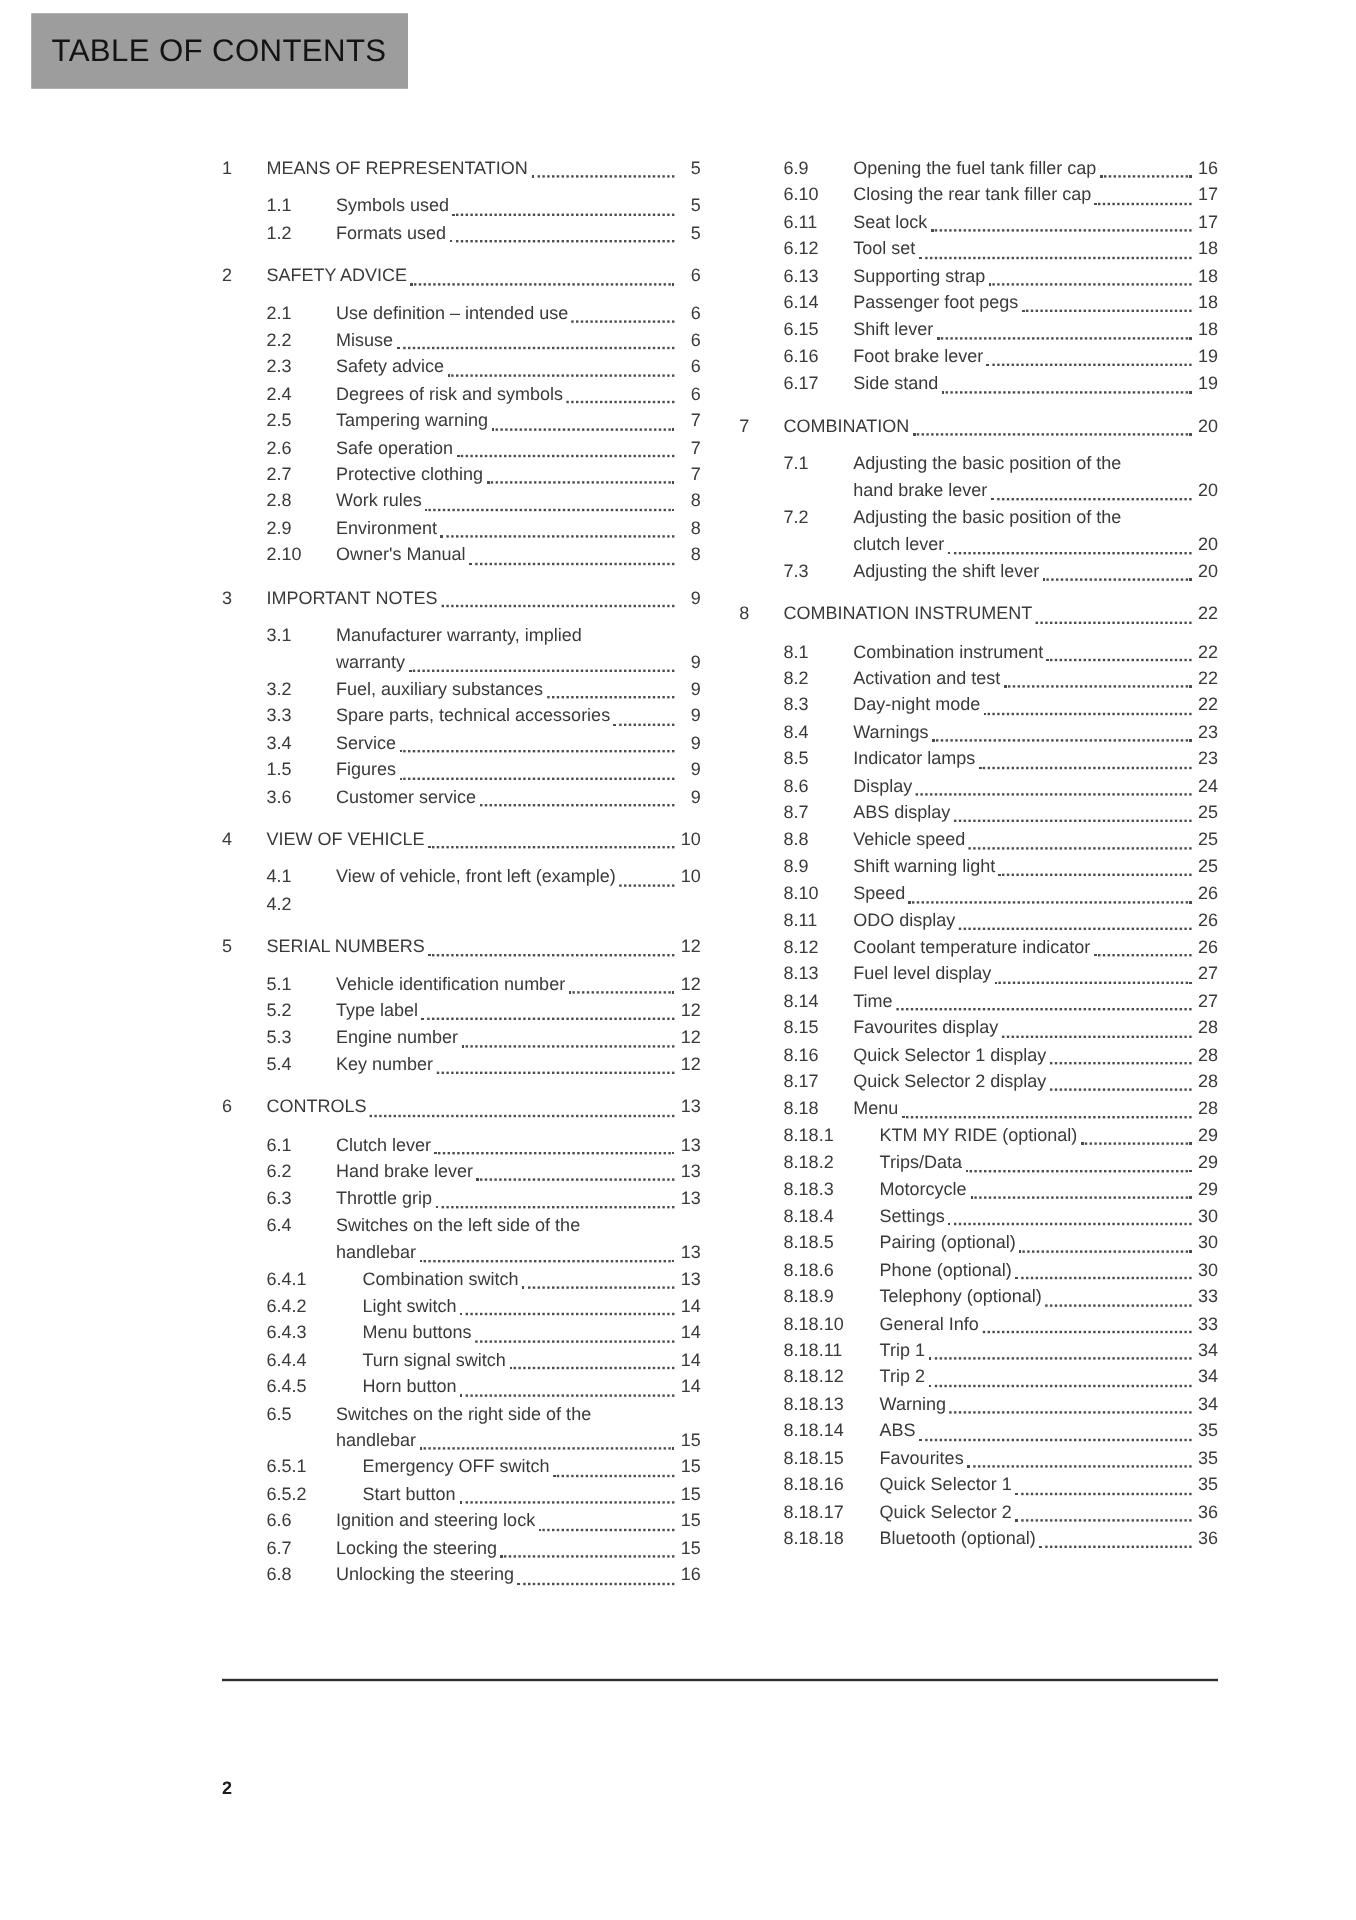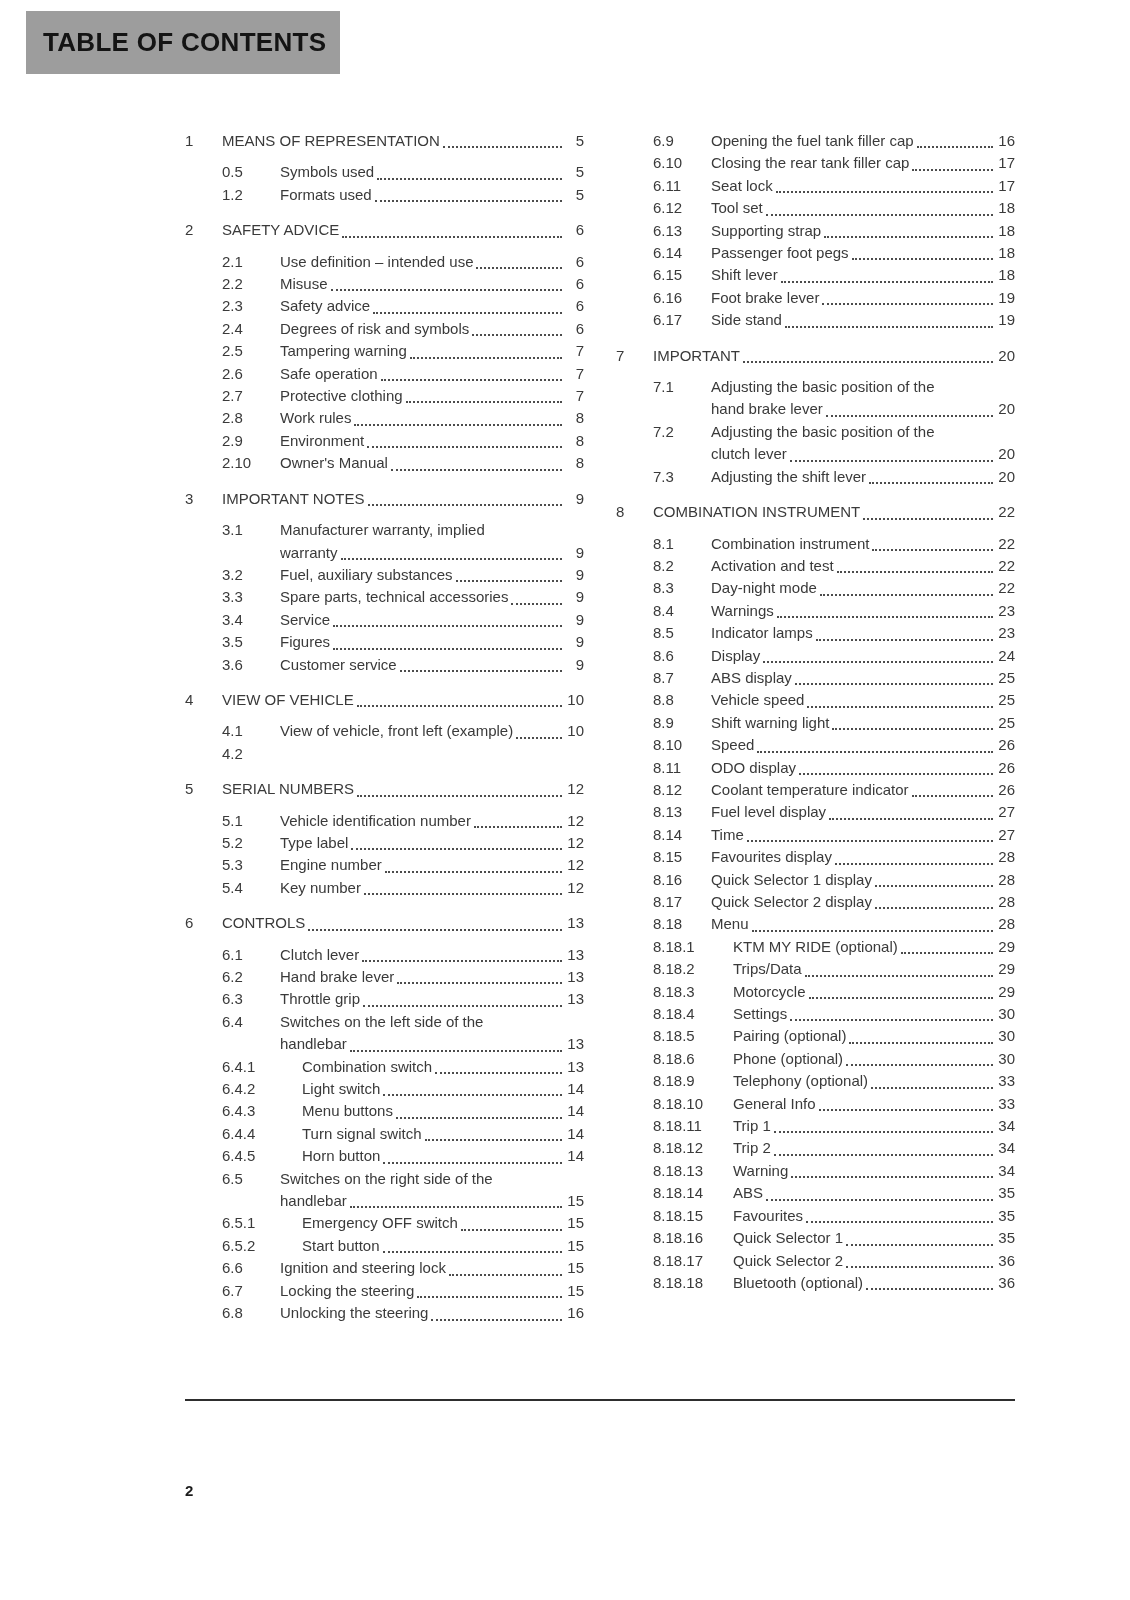--- a/index.html
+++ b/index.html
@@ -20,21 +20,21 @@
     top: 11px;
     width: 314px;
     height: 63px;
     background: #9d9d9d;
     display: flex;
     align-items: center;
     padding-left: 17px;
   }
   .header-title {
     font-size: 26px;
-    font-weight: bold;
+    font-weight: normal;
     color: #141414;
     letter-spacing: 0.3px;
   }
   .toc-wrap {
     position: absolute;
     left: 185px;
     top: 130px;
     width: 830px;
     display: flex;
     gap: 32px;
@@ -99,21 +99,21 @@
           <span class="num">1</span>
           <div class="entry-content">
             <div class="last-line">
               <span class="title">MEANS OF REPRESENTATION</span>
               <span class="dots"></span>
               <span class="pg">5</span>
             </div>
           </div>
         </div>
         <div class="toc-row l2">
-          <span class="num">0.5</span>
+          <span class="num">1.1</span>
           <div class="entry-content">
             <div class="last-line">
               <span class="title">Symbols used</span>
               <span class="dots"></span>
               <span class="pg">5</span>
             </div>
           </div>
         </div>
         <div class="toc-row l2">
           <span class="num">1.2</span>
@@ -280,21 +280,21 @@
           <span class="num">3.4</span>
           <div class="entry-content">
             <div class="last-line">
               <span class="title">Service</span>
               <span class="dots"></span>
               <span class="pg">9</span>
             </div>
           </div>
         </div>
         <div class="toc-row l2">
-          <span class="num">3.5</span>
+          <span class="num">1.5</span>
           <div class="entry-content">
             <div class="last-line">
               <span class="title">Figures</span>
               <span class="dots"></span>
               <span class="pg">9</span>
             </div>
           </div>
         </div>
         <div class="toc-row l2">
           <span class="num">3.6</span>
@@ -630,21 +630,21 @@
               <span class="title">Side stand</span>
               <span class="dots"></span>
               <span class="pg">19</span>
             </div>
           </div>
         </div>
         <div class="toc-row l1">
           <span class="num">7</span>
           <div class="entry-content">
             <div class="last-line">
-              <span class="title">IMPORTANT</span>
+              <span class="title">COMBINATION</span>
               <span class="dots"></span>
               <span class="pg">20</span>
             </div>
           </div>
         </div>
         <div class="toc-row l2">
           <span class="num">7.1</span>
           <div class="entry-content">
             <div class="title-line">Adjusting the basic position of the</div>
             <div class="last-line">

